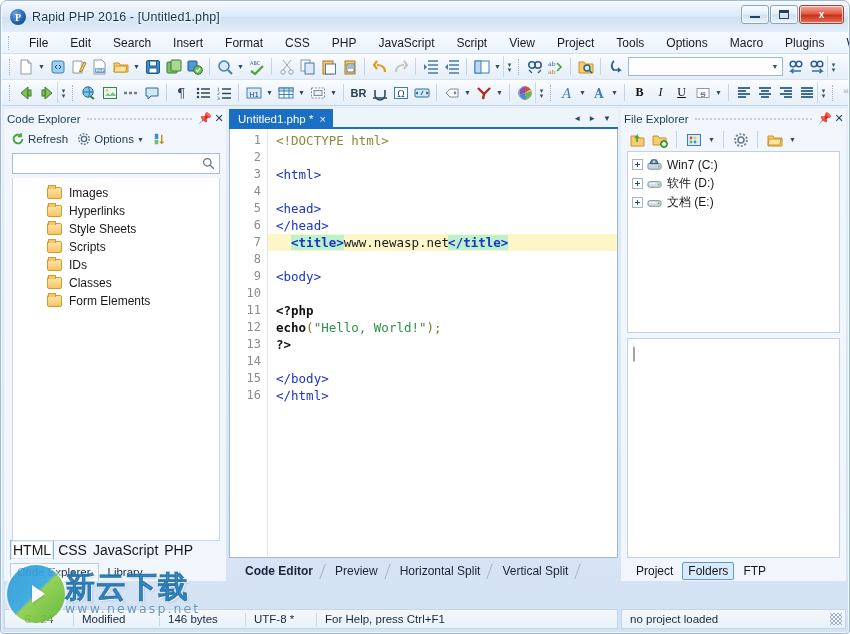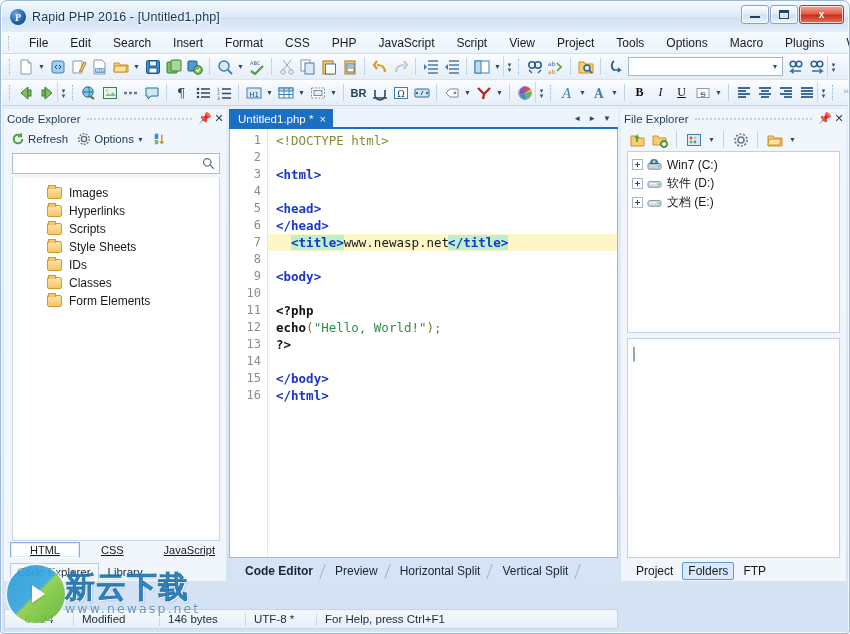--- a/index.html
+++ b/index.html
@@ -180,21 +180,21 @@
     background:#f7c565; border:1px solid #d29b32; border-bottom:none; border-radius:1px 1px 0 0;
   }
   .ce-bottom-tabs {
     height: 20px; display:flex; align-items:flex-end; gap: 2px;
     padding-left: 6px; margin-top: 2px;
   }
   .lang-tabs {
     height: 18px; display:flex; align-items:center; gap:2px; padding-left: 6px;
   }
   .lang-tab {
-    font-size: 11px; color:#17181a; padding: 1px 19px; text-decoration: underline;
+    font-size: 14px; color:#17181a; padding: 1px 2px;
   }
   .lang-tab.active {
     background:#fff; border:1px solid #8fb3d6; border-bottom-color:#fff;
     box-shadow: inset 0 0 0 1px #ddeafb;
   }
   .ce-tab {
     font-size: 11.5px; color:#1b2c3c; padding: 2px 7px 2px 6px;
     border: 1px solid transparent;
   }
   .ce-tab.active { background:#f3f8fd; border-color:#b9cde0; border-bottom-color:#f3f8fd; }
@@ -233,21 +233,21 @@
     font-family: "DejaVu Sans Mono", monospace; padding-right: 6px;
   }
   #code-area { flex:1; padding-top: 3px; position: relative; overflow: hidden; }
   .cl {
     height: 17px; line-height: 17px; white-space: pre;
     font-family: "DejaVu Sans Mono", monospace; font-size: 12.5px;
     padding-left: 8px; color:#1a1a1a;
   }
   .cl.highlight { background: #fcf6c8; }
   .tok-doctype { color:#8a8a3a; }
-  .tok-tag { color:#1a35c8; font-weight: bold; }
+  .tok-tag { color:#1a35c8; font-weight: normal; }
   .tok-tagmatch { color:#1a35c8; font-weight: bold; background:#bdf0cd; }
   .tok-text { color:#1a1a1a; }
   .tok-php { color:#101010; font-weight: bold; }
   .tok-fn { color:#101010; font-weight: bold; }
   .tok-punct { color:#7a7a2a; }
   .tok-str { color:#2f8f4a; }
   .caret {
     display:inline-block; width:1px; height: 13px; background:#000;
     vertical-align: -2px; margin: 0 -1px;
   }
@@ -842,25 +842,25 @@
         <div class="tree-row">
           <span class="folder-ic"></span>
           <span>Images</span>
         </div>
         <div class="tree-row">
           <span class="folder-ic"></span>
           <span>Hyperlinks</span>
         </div>
         <div class="tree-row">
           <span class="folder-ic"></span>
-          <span>Scripts</span>
+          <span>Style Sheets</span>
         </div>
         <div class="tree-row">
           <span class="folder-ic"></span>
-          <span>Style Sheets</span>
+          <span>Scripts</span>
         </div>
         <div class="tree-row">
           <span class="folder-ic"></span>
           <span>IDs</span>
         </div>
         <div class="tree-row">
           <span class="folder-ic"></span>
           <span>Classes</span>
         </div>
         <div class="tree-row">
@@ -1046,20 +1046,24 @@
     <span class="sb-div"></span>
     <span class="sb-cell" style="width:85px">Modified</span>
     <span class="sb-div"></span>
     <span class="sb-cell" style="width:85px">146 bytes</span>
     <span class="sb-div"></span>
     <span class="sb-cell" style="width:70px">UTF-8 *</span>
     <span class="sb-div"></span>
     <span class="sb-cell">For Help, press Ctrl+F1</span>
   </div>
 
+  <div id="statusbar" style="left:auto;right:3px;width:225px">
+    <span class="sb-cell">no project loaded</span>
+    <span class="grip"></span>
+  </div>
 
   <div id="watermark">
     <div id="wm-logo"></div>
     <div id="wm-cn">新云下载</div>
     <div id="wm-url">www.newasp.net</div>
   </div>
 
 </div>
 
 </body></html>

